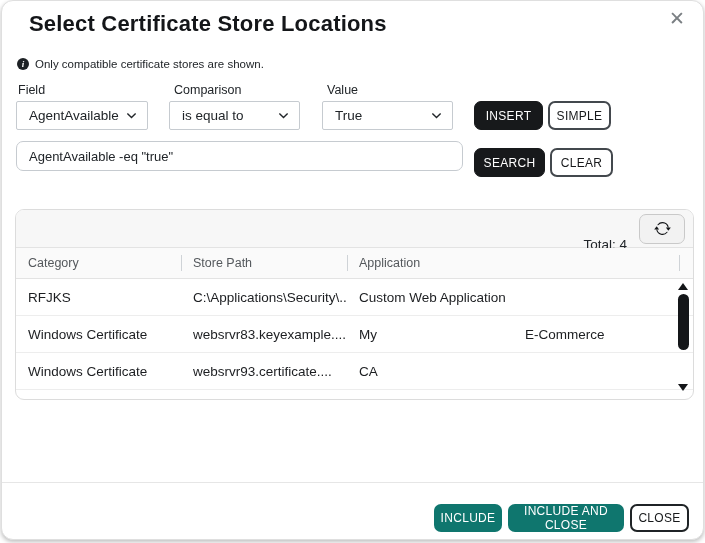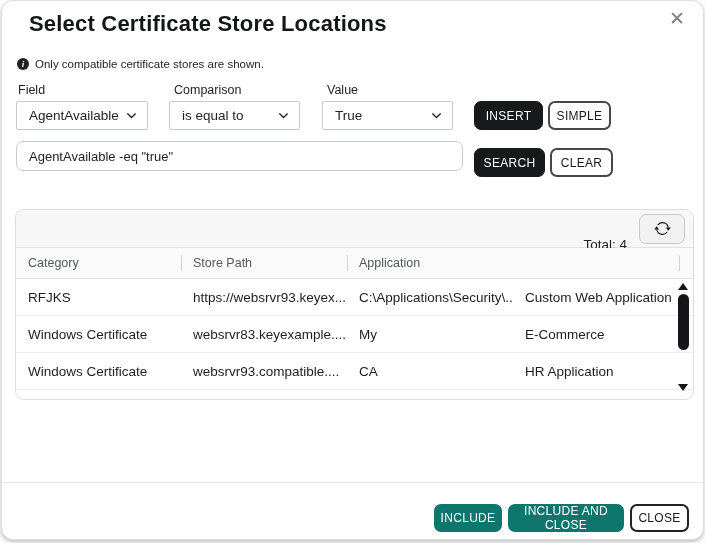--- a/index.html
+++ b/index.html
@@ -151,35 +151,33 @@
       <div class="thead">
         <div class="th c1">Category</div>
         <div class="th c3">Store Path</div>
         <div class="th c4">Application</div>
         <div class="end-div"></div>
       </div>
 
       <div class="tbody">
         <div class="tr">
           <div class="td c1">RFJKS</div>
-          <div class="td c2">https://websrvr93.keyex...</div>
           <div class="td c3">C:\Applications\Security\...</div>
           <div class="td c4">Custom Web Application</div>
         </div>
         <div class="tr">
           <div class="td c1">Windows Certificate</div>
           <div class="td c2">websrvr83.keyexample....</div>
           <div class="td c3">My</div>
           <div class="td c4">E-Commerce</div>
         </div>
         <div class="tr">
           <div class="td c1">Windows Certificate</div>
-          <div class="td c2">websrvr93.compatible....</div>
+          <div class="td c2">websrvr93.certificate....</div>
           <div class="td c3">CA</div>
-          <div class="td c4">HR Application</div>
         </div>
 
         <div class="vscroll">
           <span class="arr-up"></span>
           <span class="thumb"></span>
           <span class="arr-dn"></span>
         </div>
       </div>
     </div>
 

